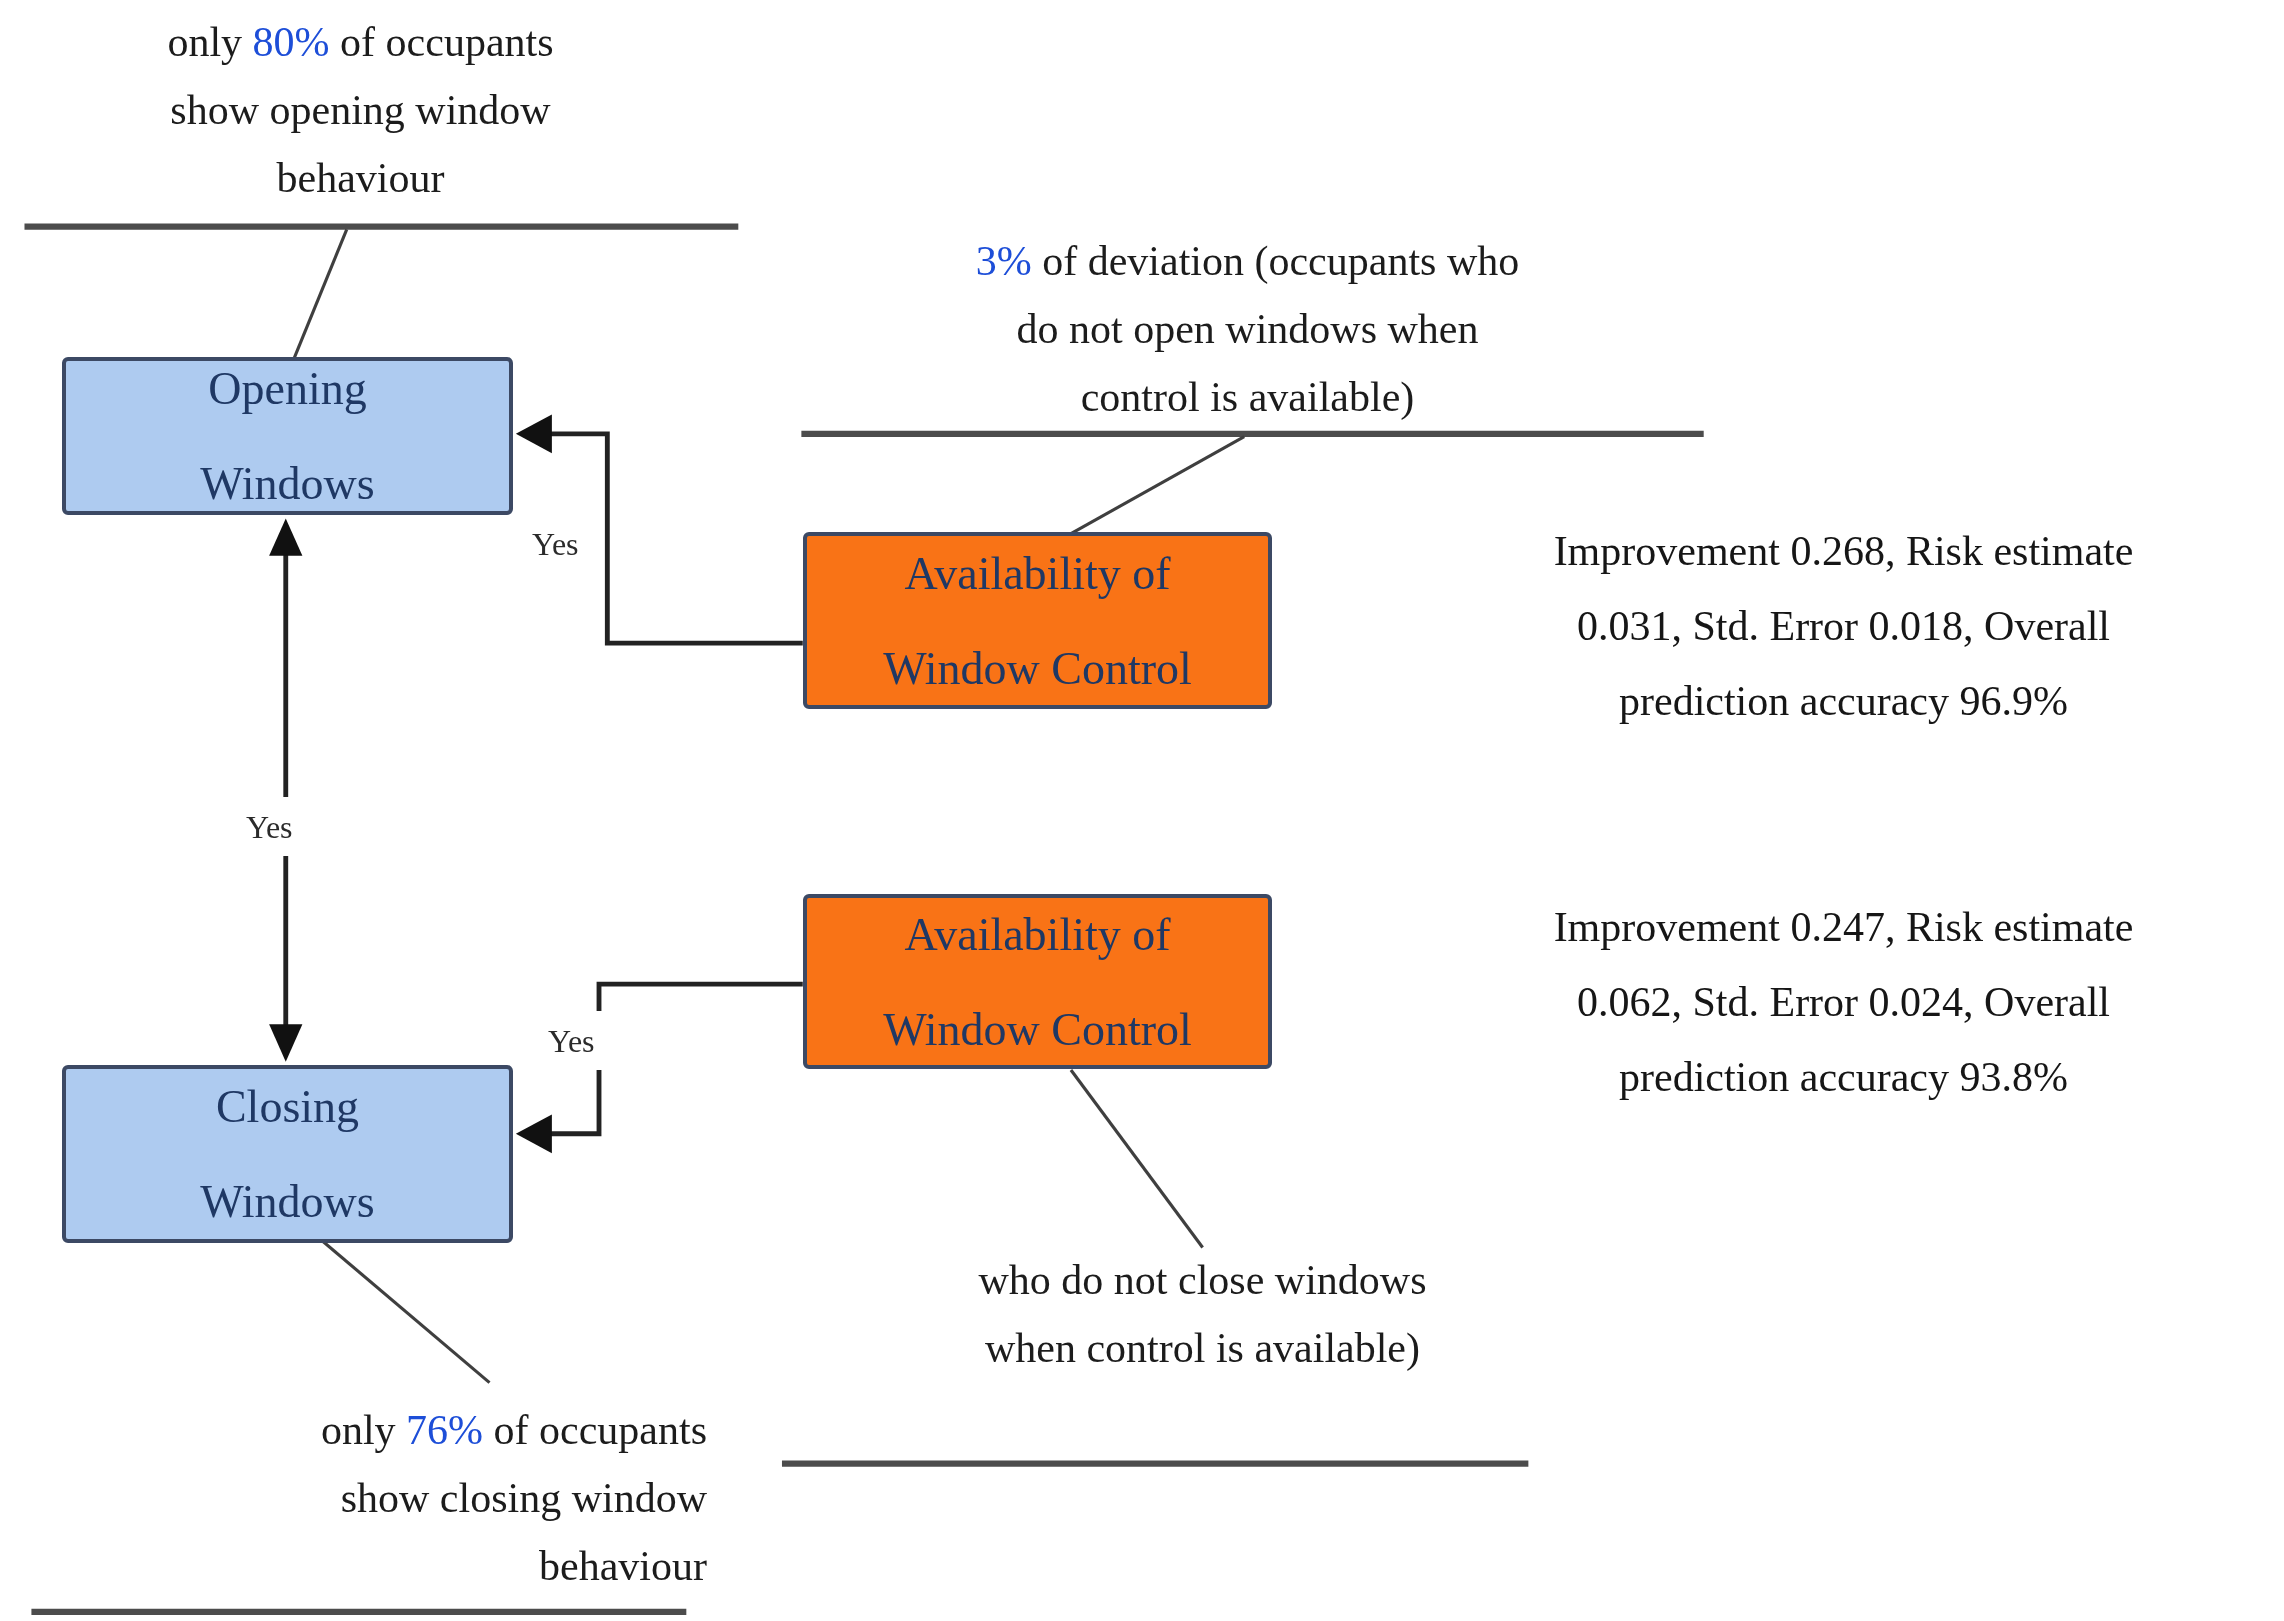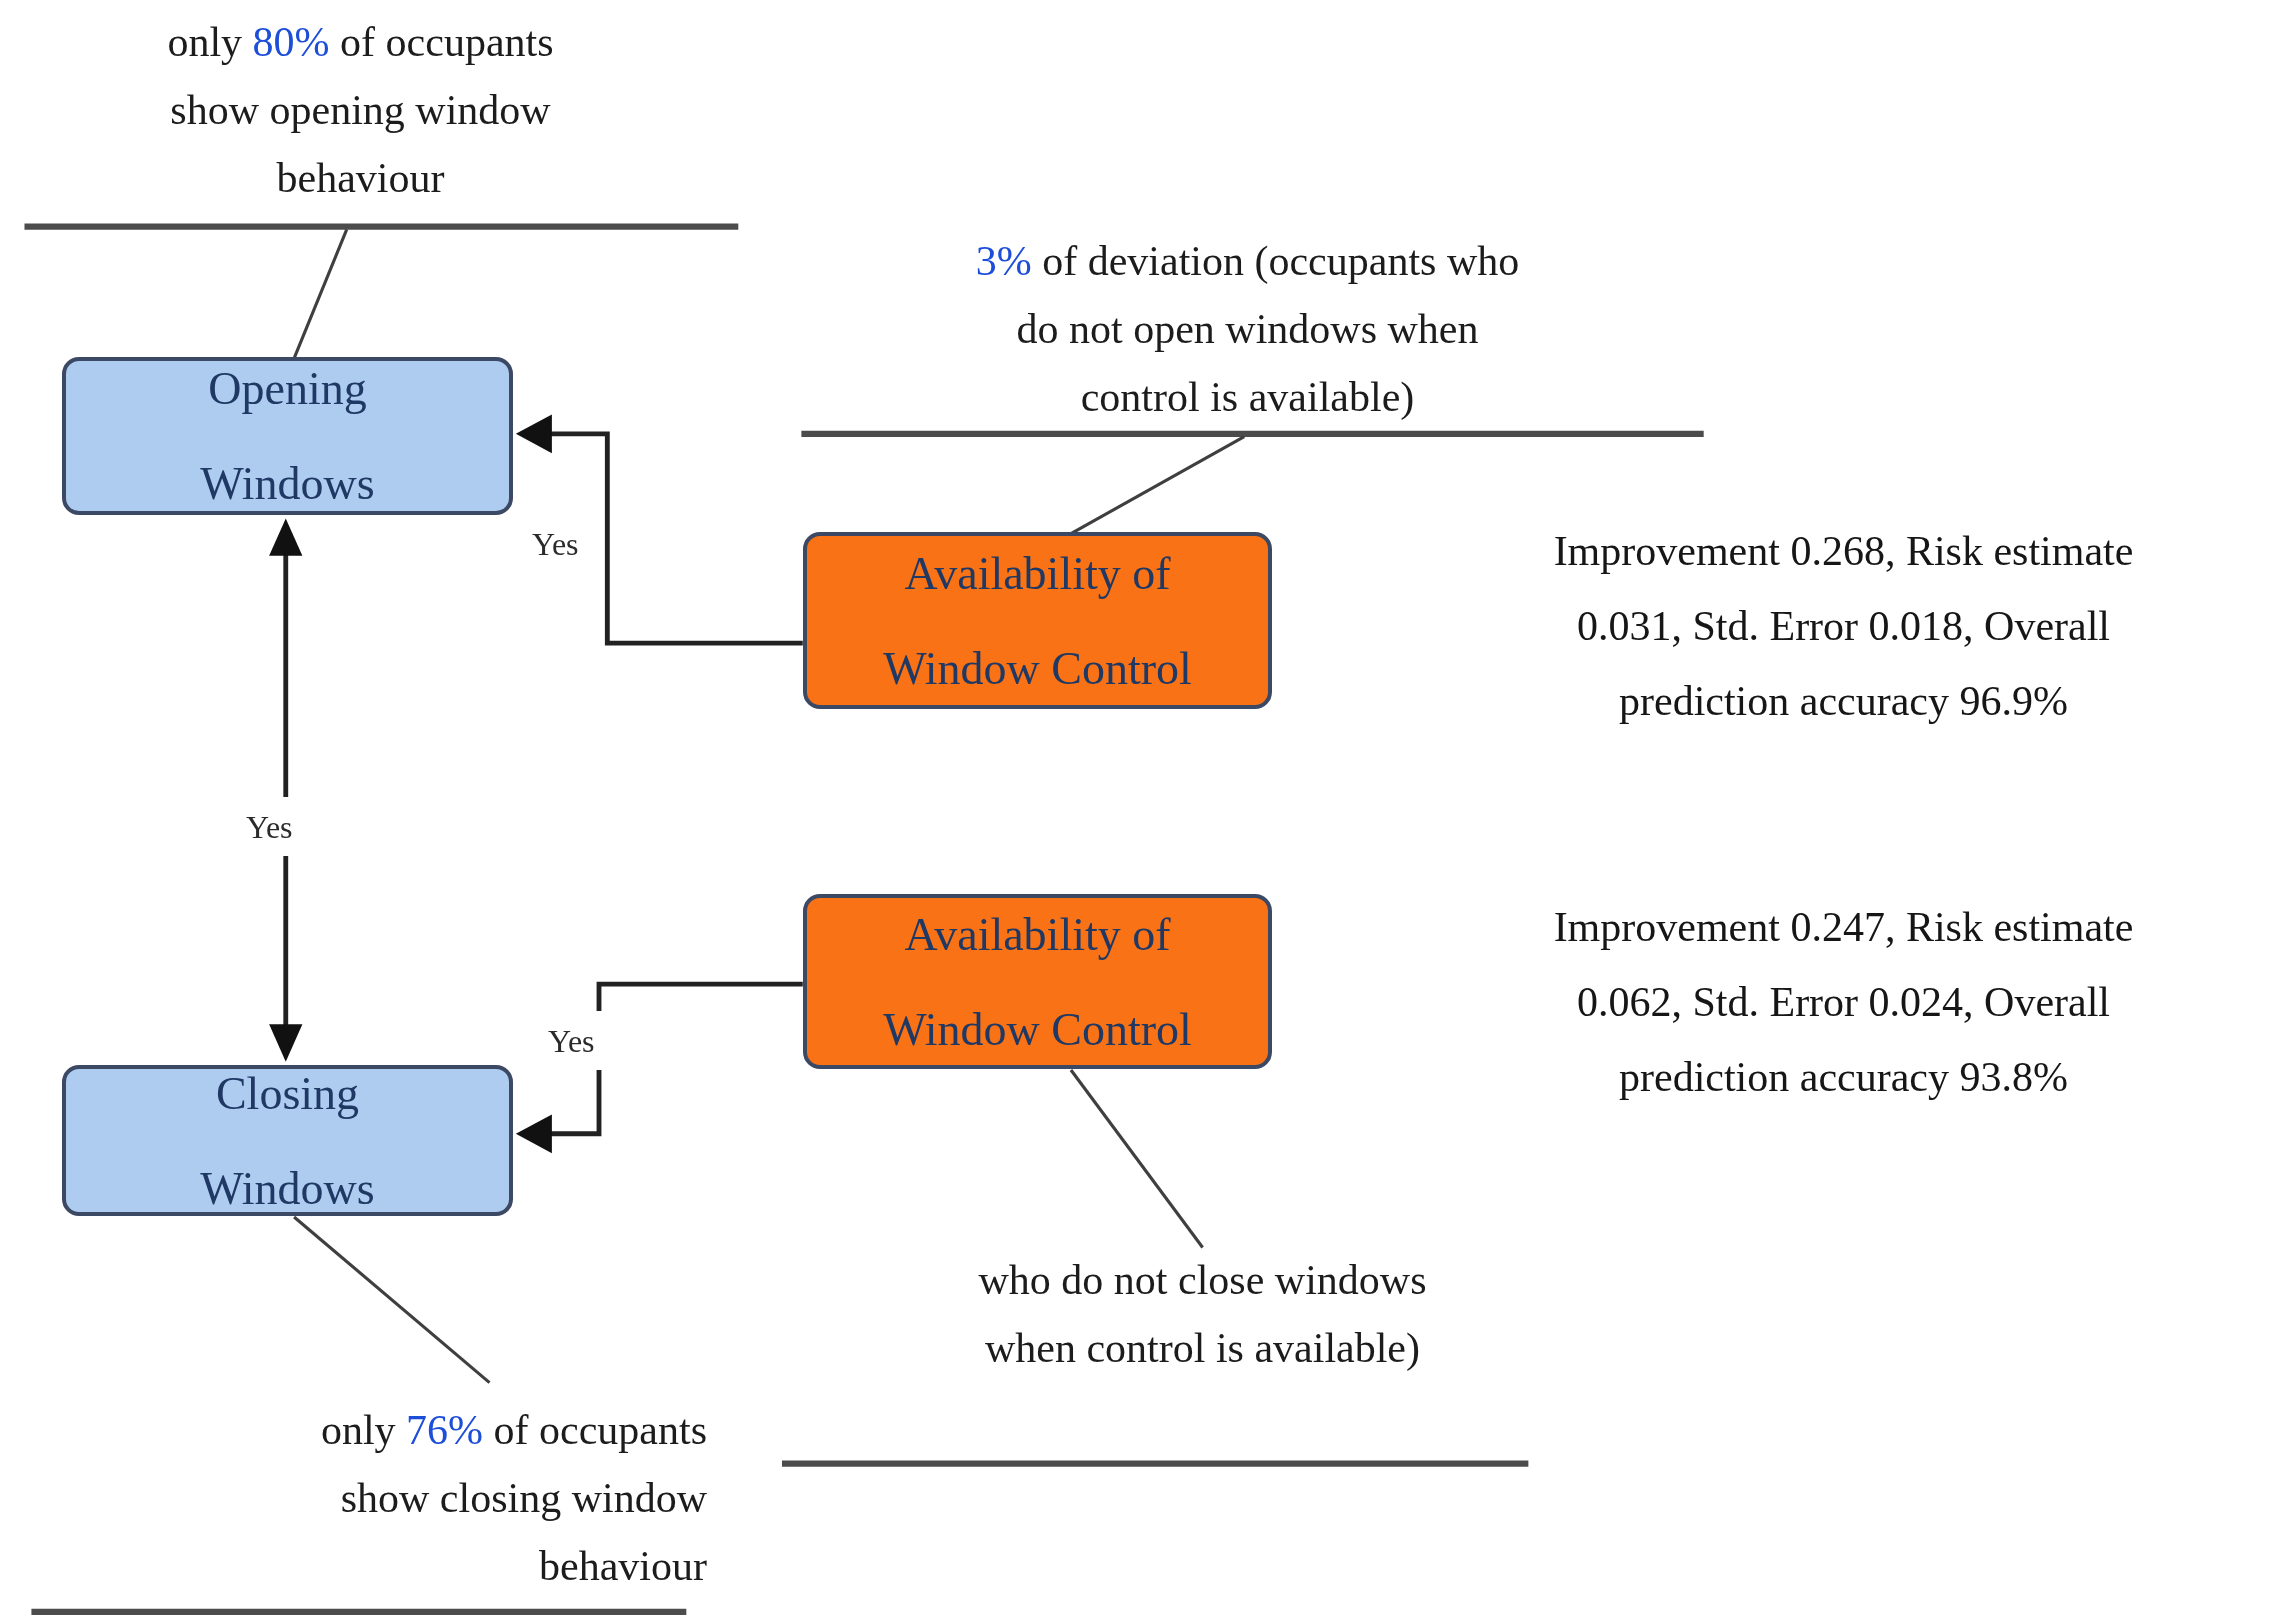--- a/index.html
+++ b/index.html
@@ -6,21 +6,21 @@
   .stage{
     position:relative;width:2284px;height:1621px;background:#ffffff;overflow:hidden;
     font-family:"Liberation Serif","DejaVu Serif",serif;color:#1c1c1c;
   }
   .stage svg{position:absolute;left:0;top:0;}
   .note{position:absolute;text-align:center;font-size:42px;line-height:68px;color:#1c1c1c;}
   .stats{position:absolute;text-align:center;font-size:42px;line-height:75px;color:#161616;}
   .red{color:#1d4ed8;}
   .node{
     position:absolute;display:flex;flex-direction:column;align-items:center;justify-content:center;
-    border:4.2px solid #3c4964;border-radius:17px;color:#1f3864;
+    border:4.2px solid #3c4964;border-radius:6px;color:#1f3864;
     font-size:46px;line-height:67px;text-align:center;box-sizing:border-box;gap:28px;
   }
   .node.dark{background:#aecbf0;}
   .node.light{background:#f97316;}
   .yes{
     position:absolute;background:#ffffff;color:#2b2b2b;font-size:32px;line-height:40px;
     padding:9.7px 7px;text-align:center;
   }
 </style>
 </head>
@@ -89,21 +89,21 @@
   <div class="node light" style="left:803px;top:532px;width:469px;height:177px;">
     <div>Availability of</div>
     <div>Window Control</div>
   </div>
 
   <div class="node light" style="left:803px;top:894px;width:469px;height:175px;">
     <div>Availability of</div>
     <div>Window Control</div>
   </div>
 
-  <div class="node dark" style="left:62px;top:1065px;width:451px;height:151px;">
+  <div class="node dark" style="left:62px;top:1065px;width:451px;height:178px;">
     <div>Closing</div>
     <div>Windows</div>
   </div>
 
   <div class="yes" style="left:525px;top:514px;">Yes</div>
   <div class="yes" style="left:239px;top:797px;">Yes</div>
   <div class="yes" style="left:541px;top:1011px;">Yes</div>
 
   <div class="note" style="left:752px;top:1246px;width:901px;">
     <div>who do not close windows</div>

